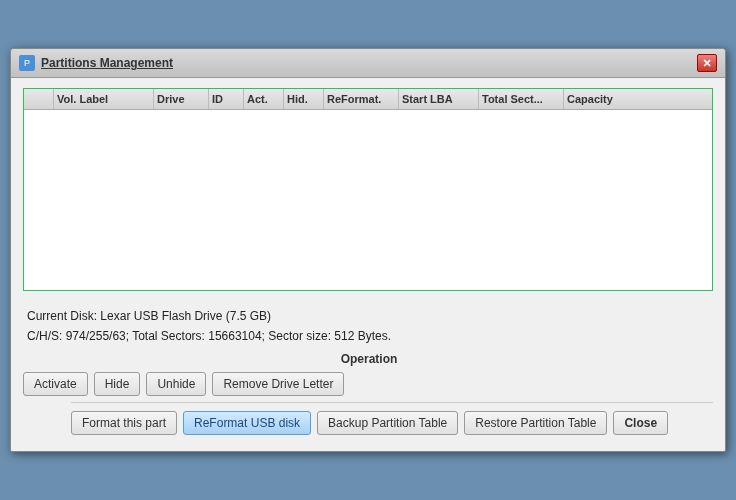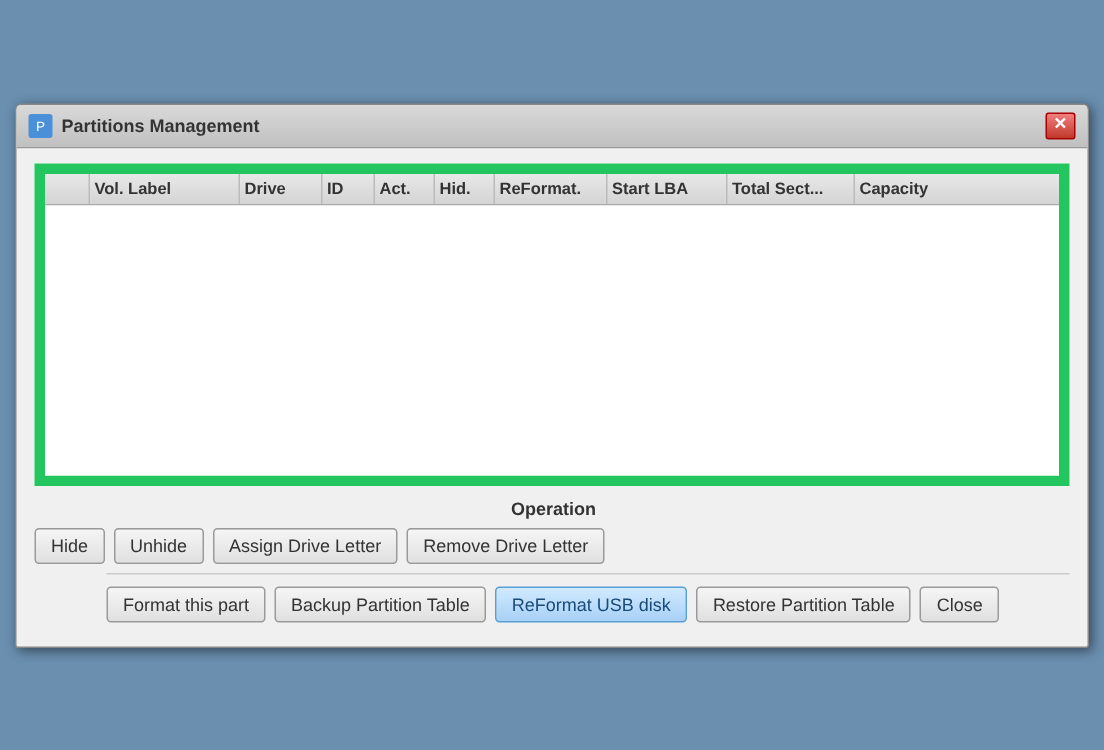--- a/index.html
+++ b/index.html
@@ -43,41 +43,42 @@
       display: flex;
       align-items: center;
       justify-content: center;
       color: white;
       font-size: 9px;
     }
     .title-text {
       font-size: 12px;
       font-weight: bold;
       color: #333;
+      text-decoration: underline;
     }
     .close-btn {
       width: 20px;
       height: 18px;
       background: linear-gradient(to bottom, #f08080, #c0392b);
       border: 1px solid #a00;
       border-radius: 2px;
       color: white;
       font-size: 11px;
       font-weight: bold;
       cursor: pointer;
       display: flex;
       align-items: center;
       justify-content: center;
       line-height: 1;
     }
     .content {
       padding: 10px 12px;
     }
     .table-container {
-      border: 7px solid #22c55e;
+      border: 1px solid #22c55e;
       background: white;
       margin-bottom: 8px;
     }
     .table-header {
       display: grid;
       grid-template-columns: 30px 100px 55px 35px 40px 40px 75px 80px 85px 75px;
       background: linear-gradient(to bottom, #e8e8e8, #d4d4d4);
       border-bottom: 1px solid #aaa;
     }
     .th {
@@ -124,21 +125,21 @@
       color: #333;
       cursor: pointer;
       white-space: nowrap;
     }
     .btn-active {
       background: linear-gradient(to bottom, #d0eaff, #a8d0f5);
       border-color: #5a9fd4;
       color: #1a4a7a;
     }
     .btn-close {
-      font-weight: normal;
+      font-weight: bold;
     }
     .divider-row {
       border-top: 1px solid #ccc;
       padding-top: 8px;
       margin-top: 2px;
       margin-left: 48px;
     }
   </style>
 </head>
 <body>
@@ -163,31 +164,38 @@
         <div class="th">Hid.</div>
         <div class="th">ReFormat.</div>
         <div class="th">Start LBA</div>
         <div class="th">Total Sect...</div>
         <div class="th">Capacity</div>
       </div>
       <div class="table-body">
       </div>
     </div>
 
+    <div class="info-section">
+      <div>
+        <span>Current Disk:</span>
+        <span>Lexar USB Flash Drive (7.5 GB)</span>
+      </div>
+      <div>C/H/S: 974/255/63; Total Sectors: 15663104; Sector size: 512 Bytes.</div>
+    </div>
 
     <div>
       <div class="operation-label">Operation</div>
       <div class="button-row">
+        <button class="btn">Activate</button>
         <button class="btn">Hide</button>
         <button class="btn">Unhide</button>
-        <button class="btn">Assign Drive Letter</button>
         <button class="btn">Remove Drive Letter</button>
       </div>
       <div class="button-row divider-row">
         <button class="btn">Format this part</button>
+        <button class="btn btn-active">ReFormat USB disk</button>
         <button class="btn">Backup Partition Table</button>
-        <button class="btn btn-active">ReFormat USB disk</button>
         <button class="btn">Restore Partition Table</button>
         <button class="btn btn-close">Close</button>
       </div>
     </div>
   </div>
 </div>
 
 </body></html>

